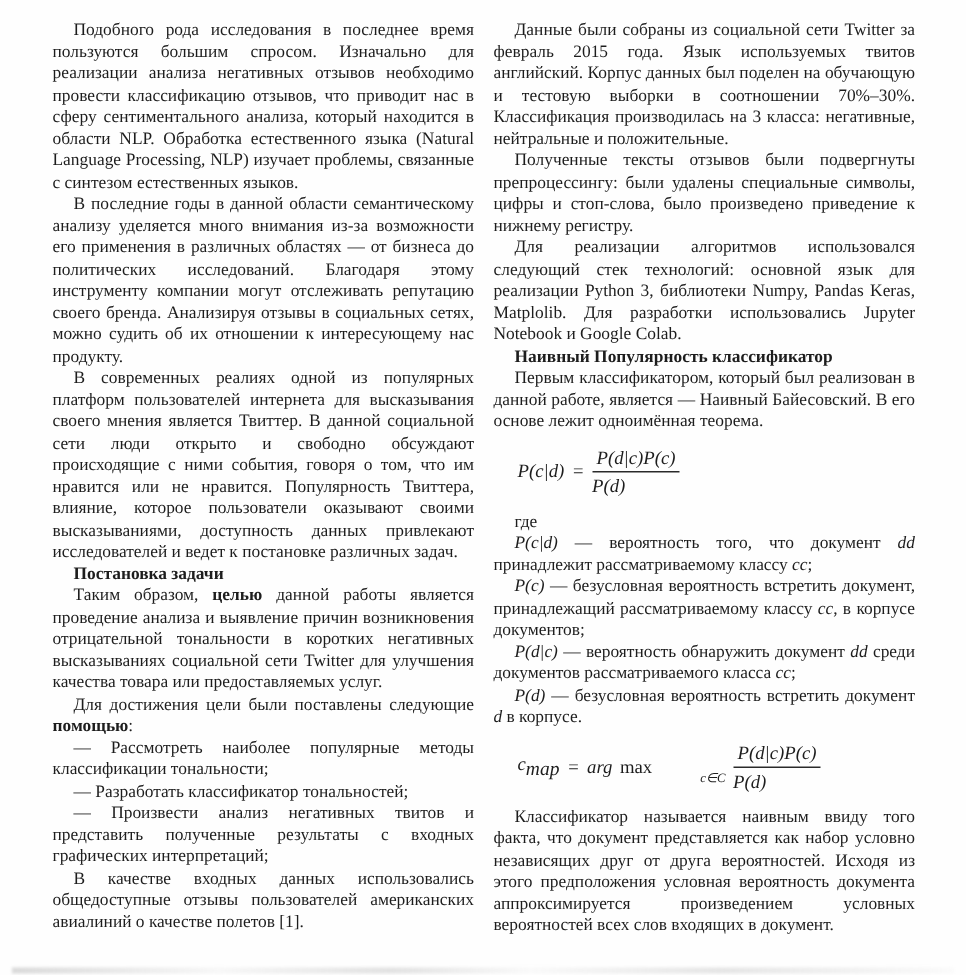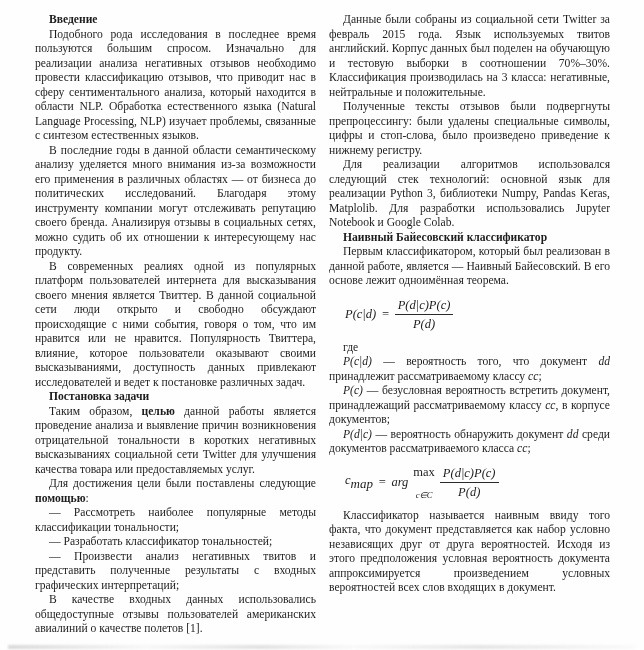--- a/index.html
+++ b/index.html
@@ -38,29 +38,30 @@
     align-items: center;
     gap: 5px;
     margin: 9px 0 9px 16px;
     font-size: 12.5px;
     line-height: 1.2;
     text-indent: 0;
   }
   .frac {
     display: inline-flex;
     flex-direction: column;
-    align-items: center;
+    align-items: flex-start;
   }
   .frac .num { border-bottom: 1px solid #2a2a2a; padding: 0 3px 1.5px; }
   .frac .den { padding-top: 1.5px; }
   .maxstack {
     display: inline-flex;
-    flex-direction: column;
+    flex-direction: row;
     align-items: center;
     line-height: 1;
+    gap: 32px;
   }
   .maxstack .max-label { font-style: normal; }
   .maxstack .under { font-size: 8.5px; margin-top: 13px; }
   .bottom-smudge {
     position: absolute;
     left: 8px;
     right: 8px;
     bottom: 1px;
     height: 4px;
     background: linear-gradient(90deg,
@@ -73,54 +74,54 @@
     filter: blur(1.2px);
   }
 </style>
 </head>
 <body>
 
 <div class="page">
   <div class="columns">
 
     <div class="col">
-      <div class="heading">Введение</div>
       <p>Подобного рода исследования в последнее время пользуются большим спросом. Изначально для реализации анализа негативных отзывов необходимо провести классификацию отзывов, что приводит нас в сферу сентиментального анализа, который находится в области NLP. Обработка естественного языка (Natural Language Processing, NLP) изучает проблемы, связанные с синтезом естественных языков.</p>
       <p>В последние годы в данной области семантическому анализу уделяется много внимания из-за возможности его применения в различных областях — от бизнеса до политических исследований. Благодаря этому инструменту компании могут отслеживать репутацию своего бренда. Анализируя отзывы в социальных сетях, можно судить об их отношении к интересующему нас продукту.</p>
       <p>В современных реалиях одной из популярных платформ пользователей интернета для высказывания своего мнения является Твиттер. В данной социальной сети люди открыто и свободно обсуждают происходящие с ними события, говоря о том, что им нравится или не нравится. Популярность Твиттера, влияние, которое пользователи оказывают своими высказываниями, доступность данных привлекают исследователей и ведет к постановке различных задач.</p>
       <div class="heading">Постановка задачи</div>
       <p><span>Таким образом, </span><span class="bold">целью</span><span> данной работы является проведение анализа и выявление причин возникновения отрицательной тональности в коротких негативных высказываниях социальной сети Twitter для улучшения качества товара или предоставляемых услуг.</span></p>
       <p><span>Для достижения цели были поставлены следующие </span><span class="bold">помощью</span><span>:</span></p>
       <p>— Рассмотреть наиболее популярные методы классификации тональности;</p>
       <p>— Разработать классификатор тональностей;</p>
       <p>— Произвести анализ негативных твитов и представить полученные результаты с входных графических интерпретаций;</p>
       <p>В качестве входных данных использовались общедоступные отзывы пользователей американских авиалиний о качестве полетов [1].</p>
     </div>
 
     <div class="col">
       <p>Данные были собраны из социальной сети Twitter за февраль 2015 года. Язык используемых твитов английский. Корпус данных был поделен на обучающую и тестовую выборки в соотношении 70%–30%. Классификация производилась на 3 класса: негативные, нейтральные и положительные.</p>
       <p>Полученные тексты отзывов были подвергнуты препроцессингу: были удалены специальные символы, цифры и стоп-слова, было произведено приведение к нижнему регистру.</p>
       <p>Для реализации алгоритмов использовался следующий стек технологий: основной язык для реализации Python 3, библиотеки Numpy, Pandas Keras, Matplolib. Для разработки использовались Jupyter Notebook и Google Colab.</p>
-      <div class="heading">Наивный Байесовский классификатор</div>
+      <div class="heading">Наивный Популярность классификатор</div>
       <p>Первым классификатором, который был реализован в данной работе, является — Наивный Байесовский. В его основе лежит одноимённая теорема.</p>
 
       <div class="formula">
         <span class="math">P(c|d)</span>
         <span class="math">=</span>
         <span class="frac">
           <span class="num math">P(d|c)P(c)</span>
           <span class="den math">P(d)</span>
         </span>
       </div>
 
       <p>где</p>
 
       <p class="def"><span class="math">P(c|d)</span><span> — вероятность того, что документ </span><span class="math">dd</span><span> принадлежит рассматриваемому классу </span><span class="math">cc</span><span>;</span></p>
       <p class="def"><span class="math">P(c)</span><span> — безусловная вероятность встретить документ, принадлежащий рассматриваемому классу </span><span class="math">cc</span><span>, в корпусе документов</span><span class="math"></span><span>;</span></p>
       <p class="def"><span class="math">P(d|c)</span><span> — вероятность обнаружить документ </span><span class="math">dd</span><span> среди документов рассматриваемого класса </span><span class="math">cc</span><span>;</span></p>
+      <p class="def"><span class="math">P(d)</span><span> — безусловная вероятность встретить документ </span><span class="math">d</span><span> в корпусе</span><span class="math"></span><span>.</span></p>
 
 
       <div class="formula">
         <span class="math"><span>c</span><sub class="mathsub">map</sub></span>
         <span class="math">=</span>
         <span class="math">arg</span>
         <span class="maxstack">
           <span class="max-label">max</span>
           <span class="under math">c∈C</span>
         </span>

